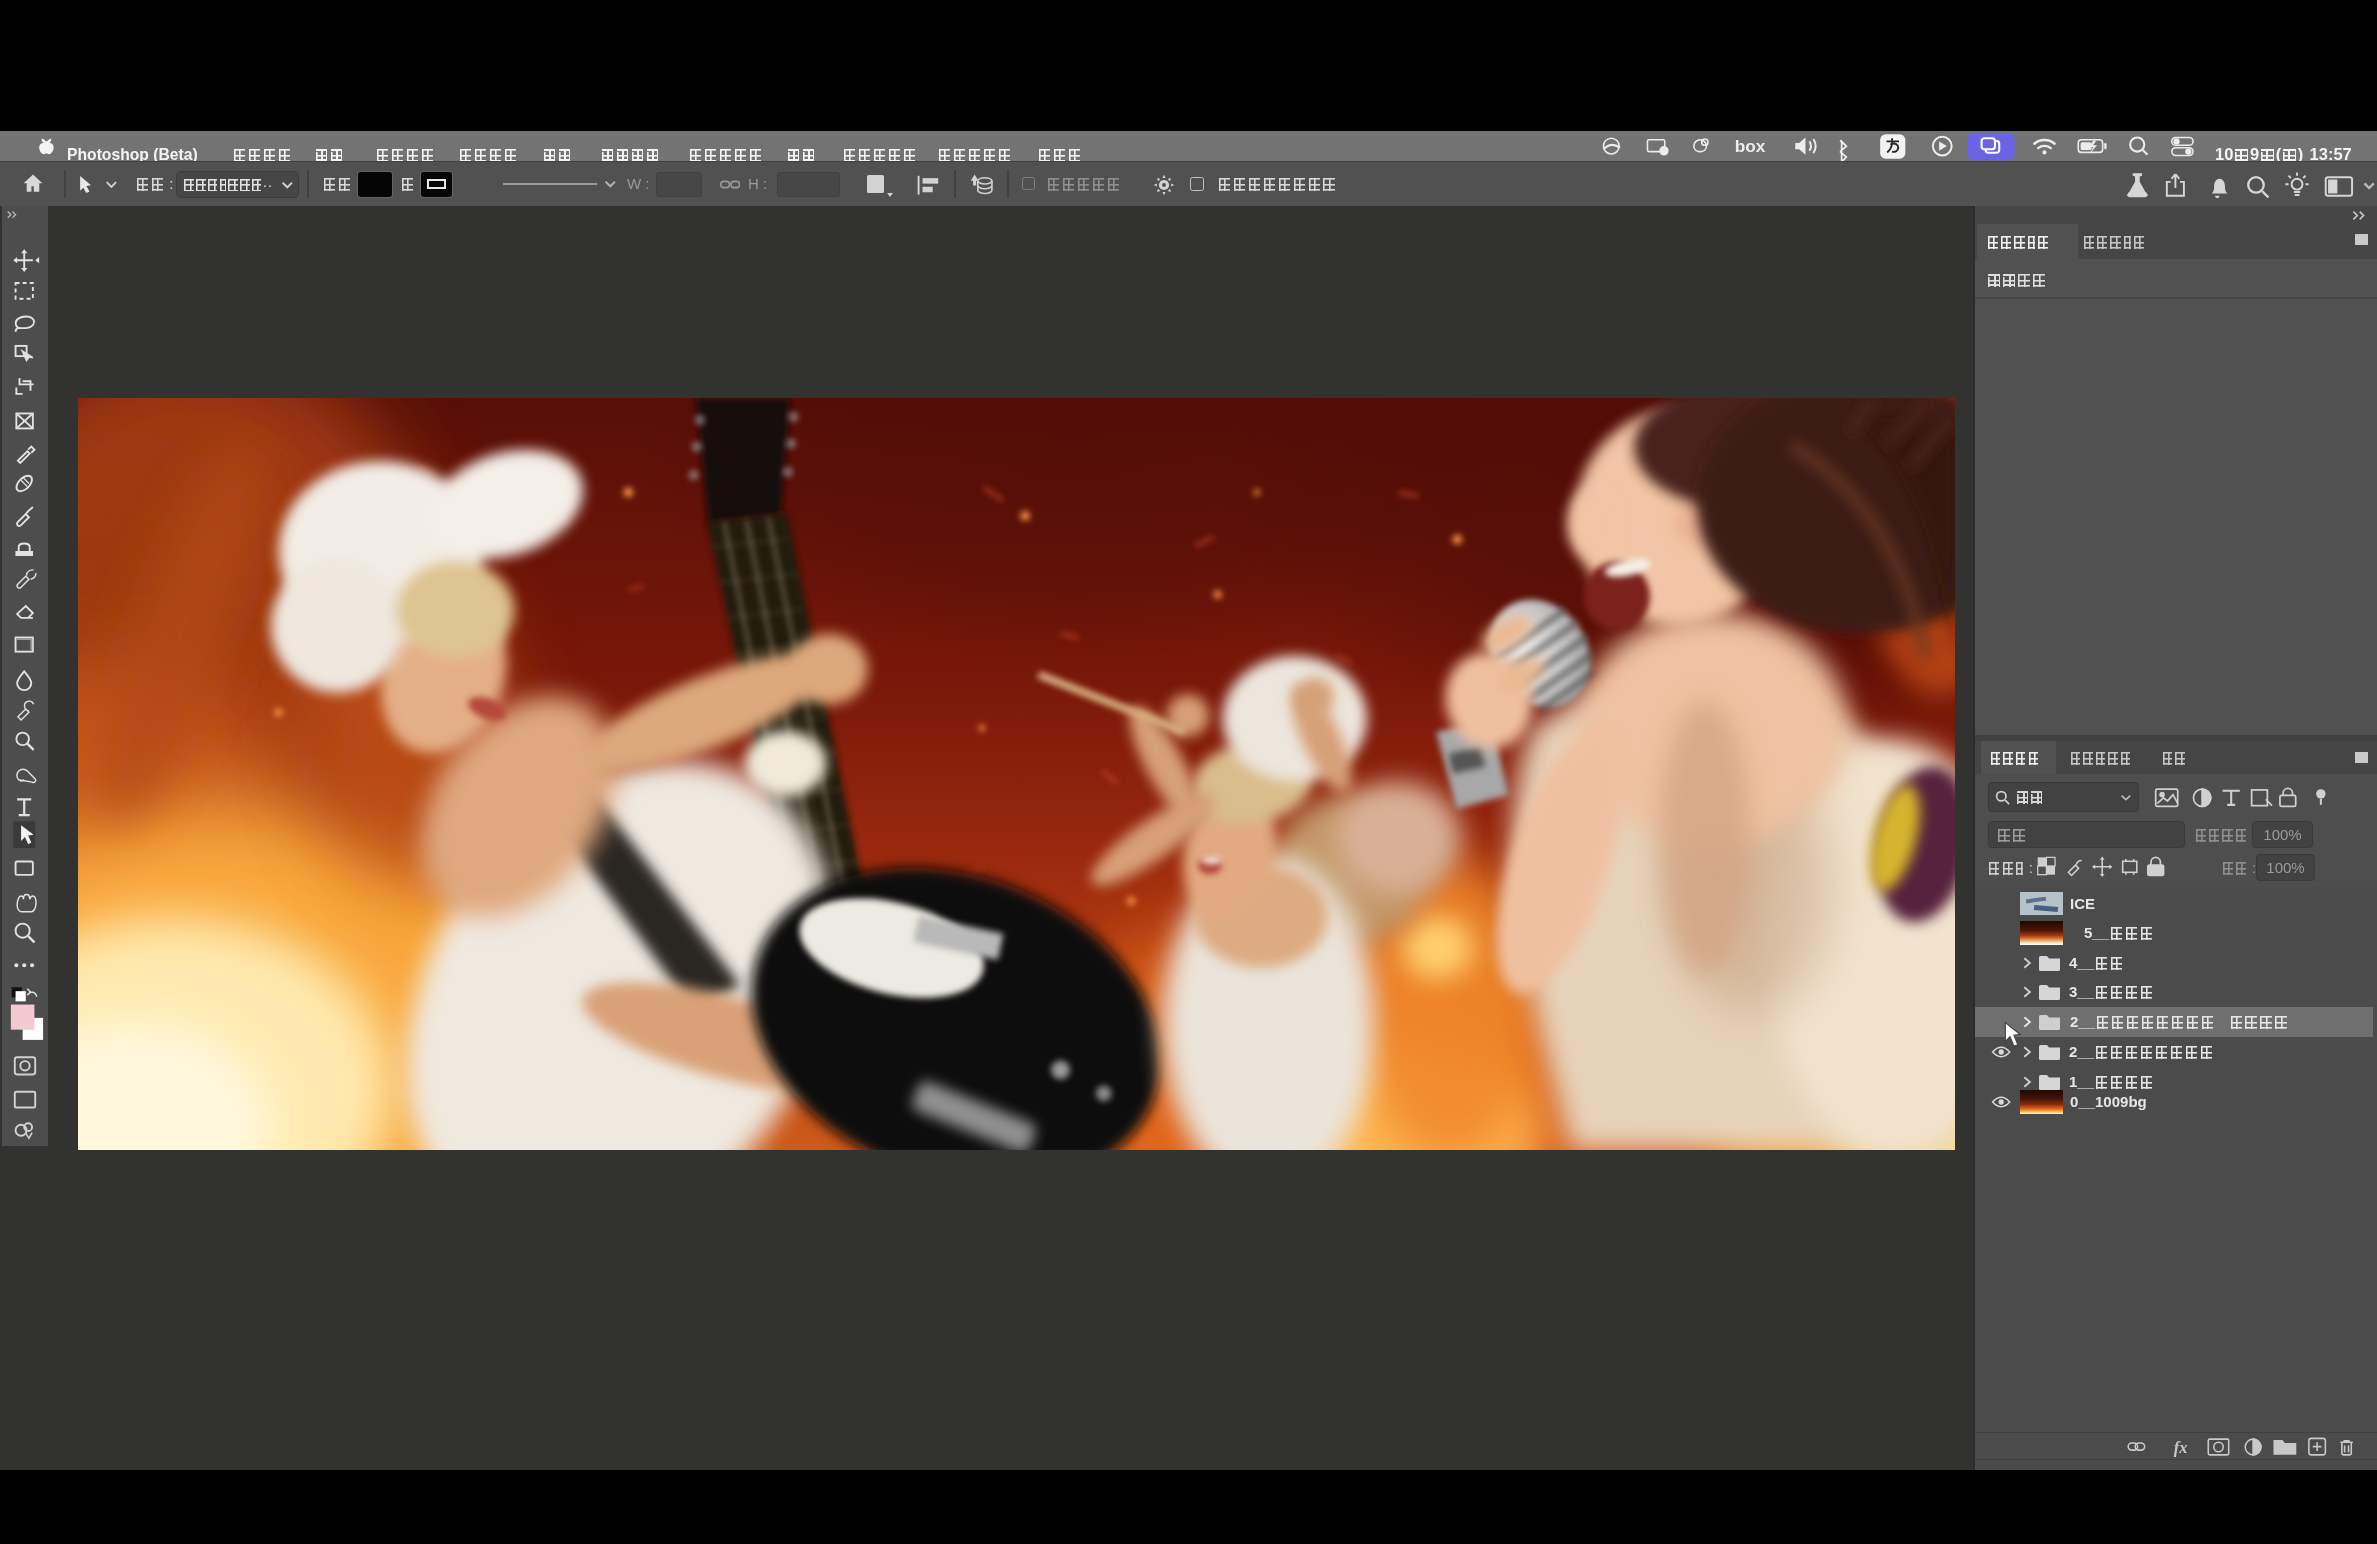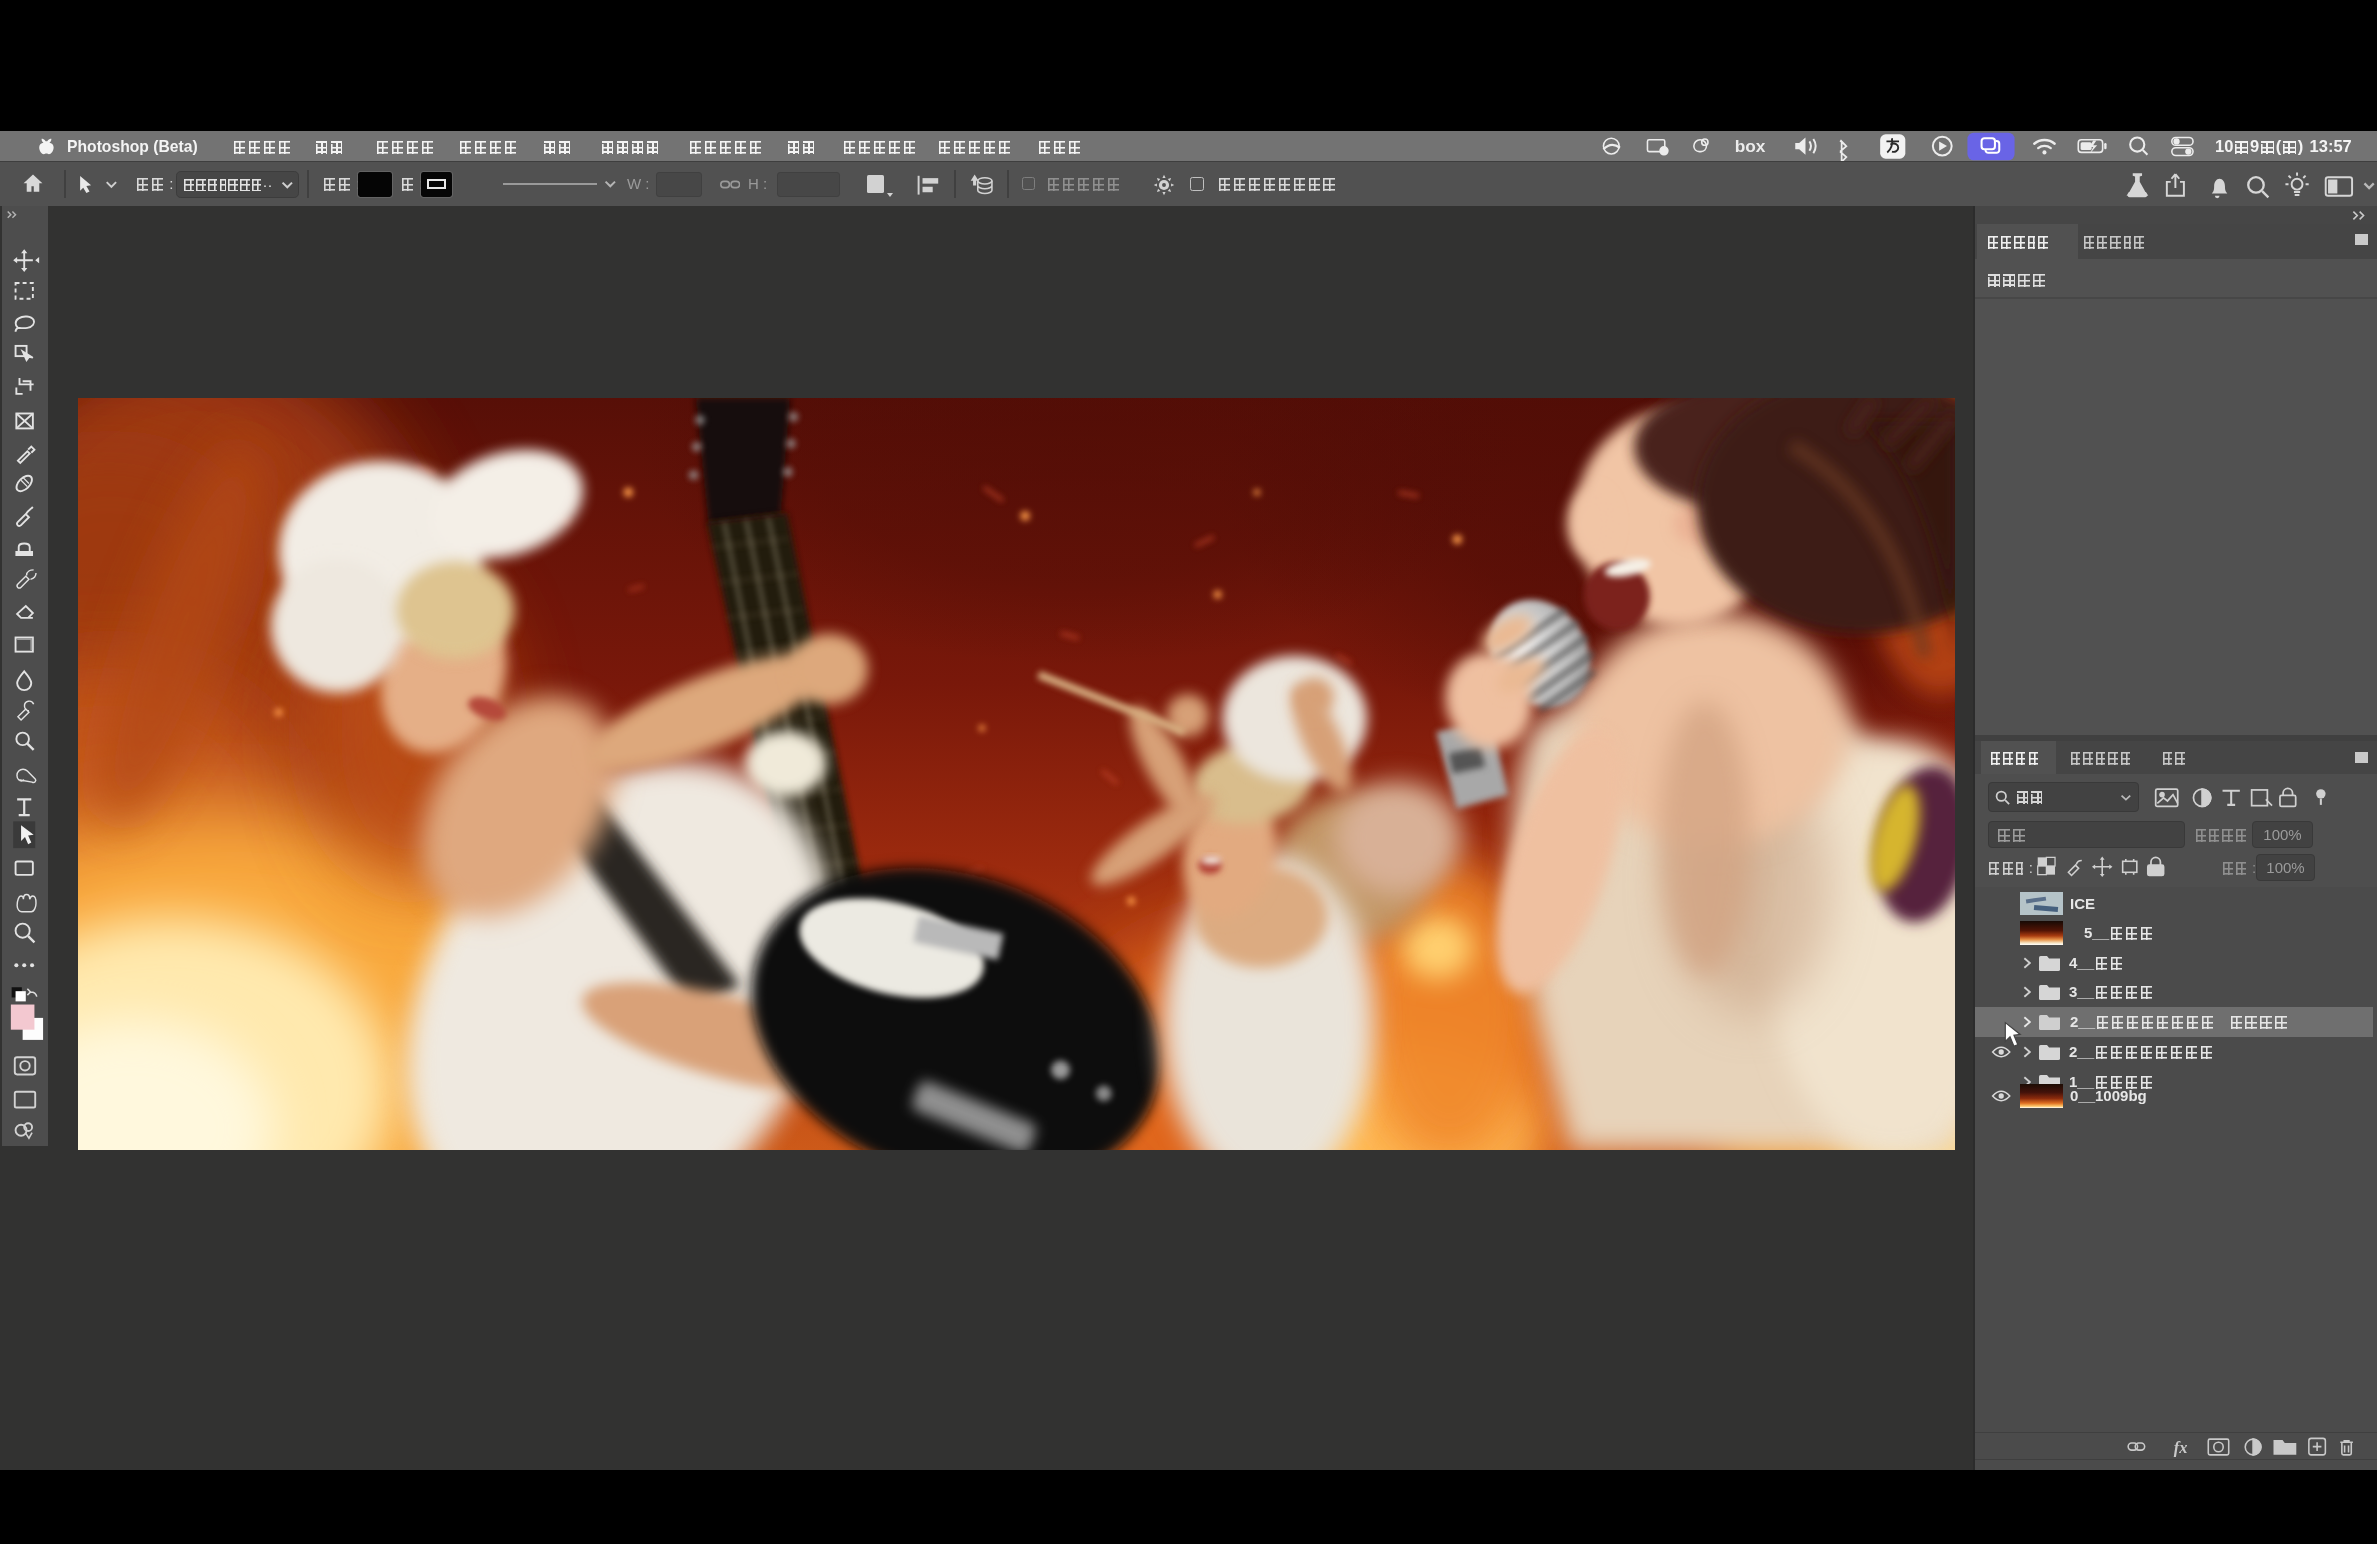--- a/index.html
+++ b/index.html
@@ -20,21 +20,21 @@
   linear-gradient(currentColor,currentColor) 0 3.1px/1.6px 100% no-repeat,
   linear-gradient(currentColor,currentColor) 100% 0/1.6px 100% no-repeat;}
 .s{display:inline-block;width:6.3px}
 .row{position:absolute;left:0;width:403px;height:30px;line-height:30px;white-space:nowrap}
 .thumb{position:absolute;left:45px;top:3.1px;width:43px;height:23.6px;overflow:hidden}
 .chev{position:absolute;left:47px;top:7.9px;width:9.4px;height:14px}
 .fold{position:absolute;left:64px;top:7.9px;width:21px;height:15px;background:#d6d6d6;border-radius:1.6px;clip-path:polygon(0 0,38% 0,48% 18%,100% 18%,100% 100%,0 100%)}
 .eyei{position:absolute;left:15.7px;top:7.9px;width:20.4px;height:14px}
 
 #menubar{position:absolute;left:0;top:131px;width:2377px;height:31px;background:#737373;color:#f4f4f4;font-size:15.7px;font-weight:700;line-height:31px;white-space:nowrap}
-#menubar .it{position:absolute;top:0}
+#menubar .it{position:absolute;top:8px}
 
 #optbar{position:absolute;left:0;top:161px;width:2377px;height:45px;background:#515151;border-top:1.6px solid #3e3e3e;color:#d9d9d9;font-size:15px}
 #optbar .it{position:absolute;top:0;height:43px;line-height:43px}
 .vsep{position:absolute;top:7.9px;width:1.6px;height:28px;background:#404040}
 
 #main{position:absolute;left:0;top:206px;width:2377px;height:1264px;background:#323231}
 #toolbar{position:absolute;left:2.4px;top:0;width:46px;height:940px;background:#4d4d4d}
 #rpane{position:absolute;left:1973px;top:0;width:405px;height:1264px;background:#4e4e4e;border-left:2.4px solid #2c2c2c}
 
 #photo{position:absolute;left:78px;top:192px;width:1877px;height:752px;background:#6b150a}
@@ -538,21 +538,21 @@
             <div class="fold"></div>
             <span style="position:absolute;left:94px">2__<i class="k"></i><i class="k"></i><i class="k"></i><i class="k"></i><i class="k"></i><i class="k"></i><i class="k"></i><i class="k"></i></span>
           </div>
         <div class="row" style="top:180px">
             <svg class="chev" viewBox="0 0 12 18">
               <path d="M3 3l7 6-7 6" stroke="#cfcfcf" stroke-width="2.4" fill="none"></path>
             </svg>
             <div class="fold"></div>
             <span style="position:absolute;left:94px">1__<i class="k"></i><i class="k"></i><i class="k"></i><i class="k"></i></span>
           </div>
-        <div class="row" style="top:194px">
+        <div class="row" style="top:200px">
             <svg class="eyei" viewBox="0 0 26 18">
               <path d="M2 9q11-12 22 0q-11 12-22 0z" stroke="#d9d9d9" stroke-width="2" fill="none"></path>
               <circle cx="13" cy="9" r="3.4" fill="#d9d9d9"></circle>
             </svg>
             <div class="thumb" style="background:linear-gradient(#1c0c04 0%,#43120a 35%,#8a2a0c 60%,#e07022 80%,#ffc96a 93%,#fff 100%)"></div>
             <span style="position:absolute;left:95px">0__1009bg</span>
           </div>
         <svg style="position:absolute;left:23.6px;top:134px" width="23.6" height="30" viewBox="0 0 30 38">
             <path d="M8 2v24l6-6 5 12 5-2-5-12 8-1z" fill="#fff" stroke="#444" stroke-width="1.5"></path>
           </svg>

